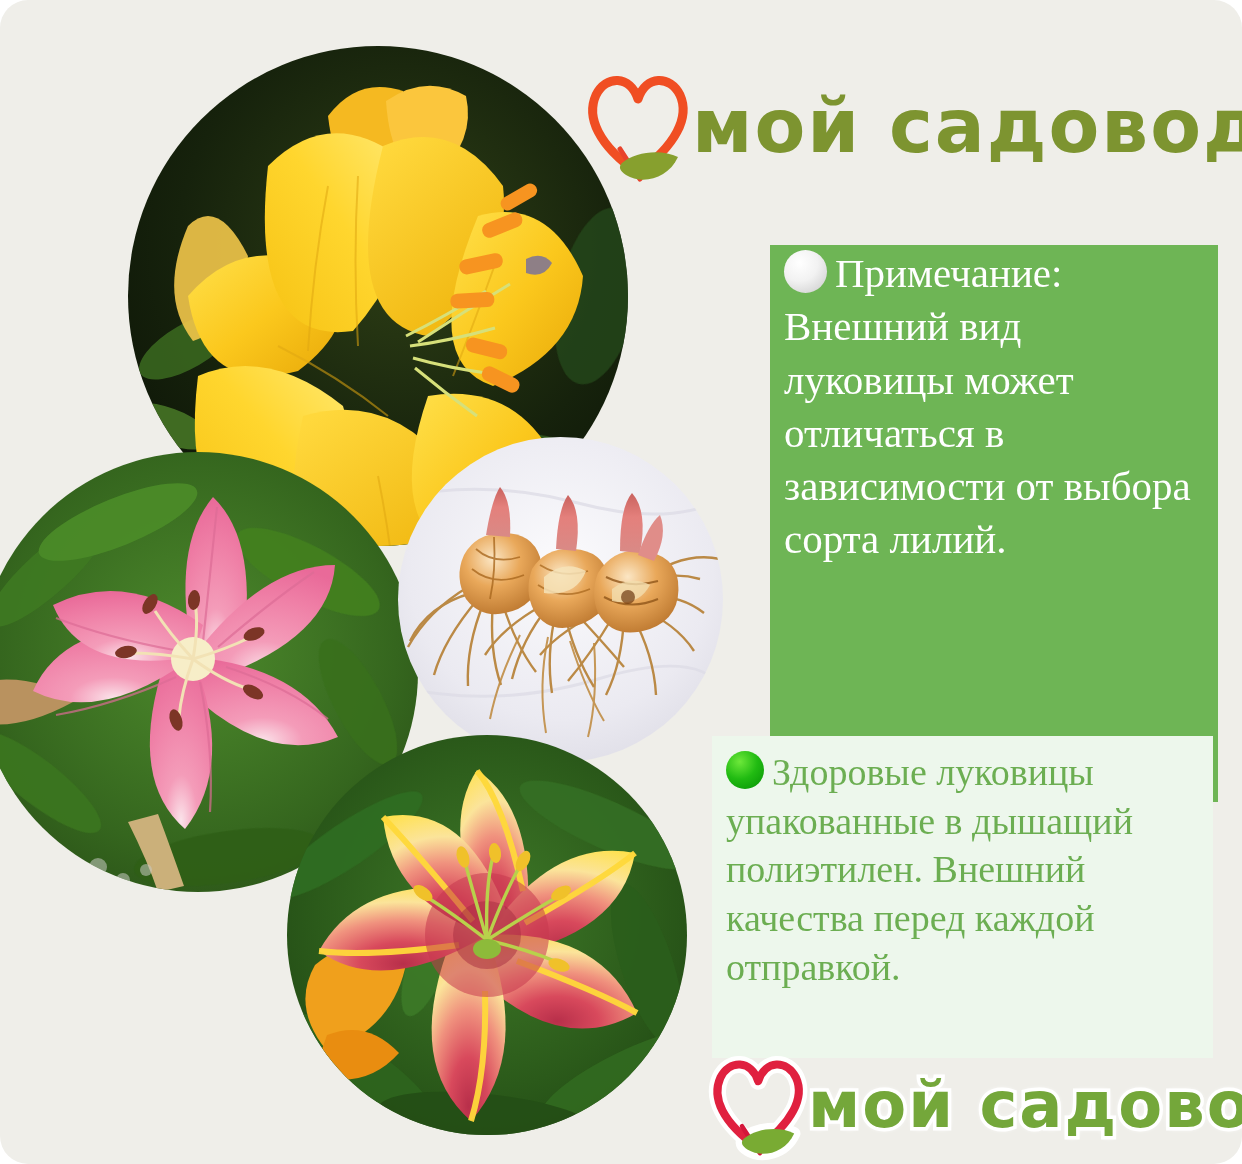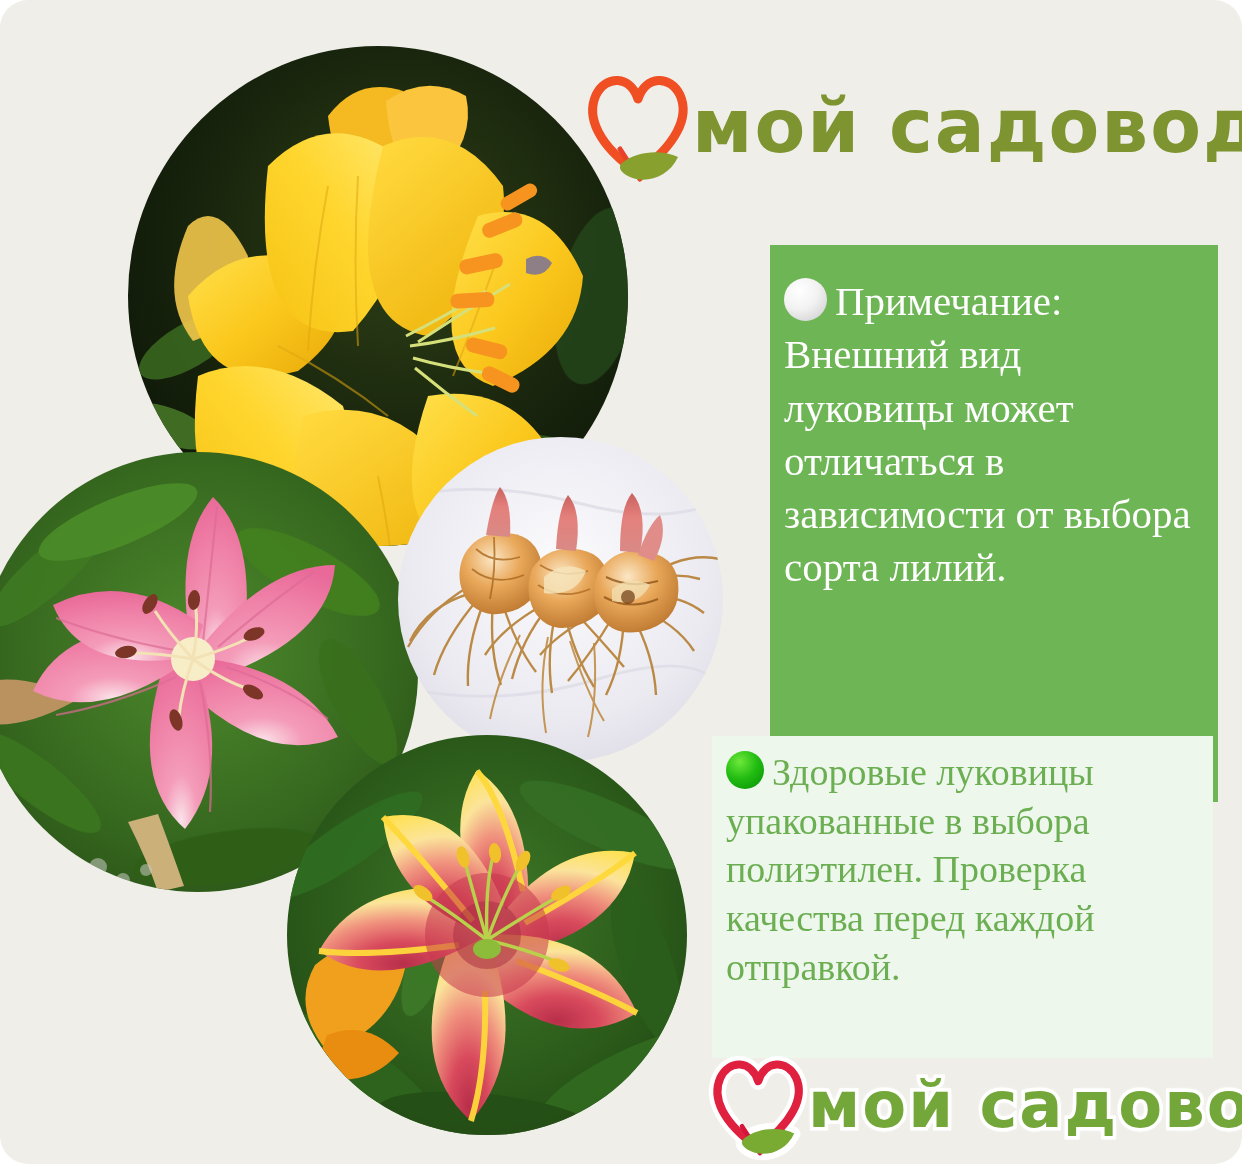--- a/index.html
+++ b/index.html
@@ -82,21 +82,21 @@
   }
 
   
   #note-box-primary {
     position: absolute;
     left: 770px;
     top: 245px;
     width: 448px;
     height: 557px;
     background: #6eb555;
-    padding: 30px 20px 10px 14px;
+    padding: 2px 20px 10px 14px;
     box-sizing: border-box;
   }
   #note-box-primary .note-text {
     color: #ffffff;
     font-size: 41px;
     line-height: 1.30;
     font-family: "Liberation Serif", serif;
   }
 
   #note-box-secondary {
@@ -473,21 +473,21 @@
 
   <div id="note-box-primary">
     <div class="note-text">
       <span class="bullet bullet-white"></span><span>Примечание:</span>
       <span>Внешний вид луковицы может отличаться в зависимости от выбора сорта лилий.</span>
     </div>
   </div>
 
   <div id="note-box-secondary">
     <div class="note-text">
-      <span class="bullet bullet-green"></span><span>Здоровые луковицы упакованные в выбора полиэтилен. Проверка качества перед каждой отправкой.</span>
+      <span class="bullet bullet-green"></span><span>Здоровые луковицы упакованные в дышащий полиэтилен. Внешний качества перед каждой отправкой.</span>
     </div>
   </div>
 
   <div id="logo-bottom">
     <span class="mark">
       <svg viewBox="0 0 120 130">
         <path d="M58 112 C 18 84, 6 56, 16 34 C 26 14, 50 14, 58 38 C 66 14, 90 14, 100 34 C 110 56, 96 84, 58 112 Z" fill="none" stroke="#ffffff" stroke-width="19" stroke-linecap="round" stroke-linejoin="round"></path>
         <path d="M42 102 C 56 90, 82 88, 98 96 C 88 118, 62 124, 46 114 C 40 110, 38 106, 42 102 Z" fill="none" stroke="#ffffff" stroke-width="14" stroke-linejoin="round"></path>
         <path d="M58 112 C 18 84, 6 56, 16 34 C 26 14, 50 14, 58 38 C 66 14, 90 14, 100 34 C 110 56, 96 84, 58 112 Z" fill="none" stroke="#e0203f" stroke-width="9" stroke-linecap="round" stroke-linejoin="round"></path>
         <path d="M40 88 C 50 104, 56 112, 60 118" fill="none" stroke="#d4163a" stroke-width="5" stroke-linecap="round"></path>

